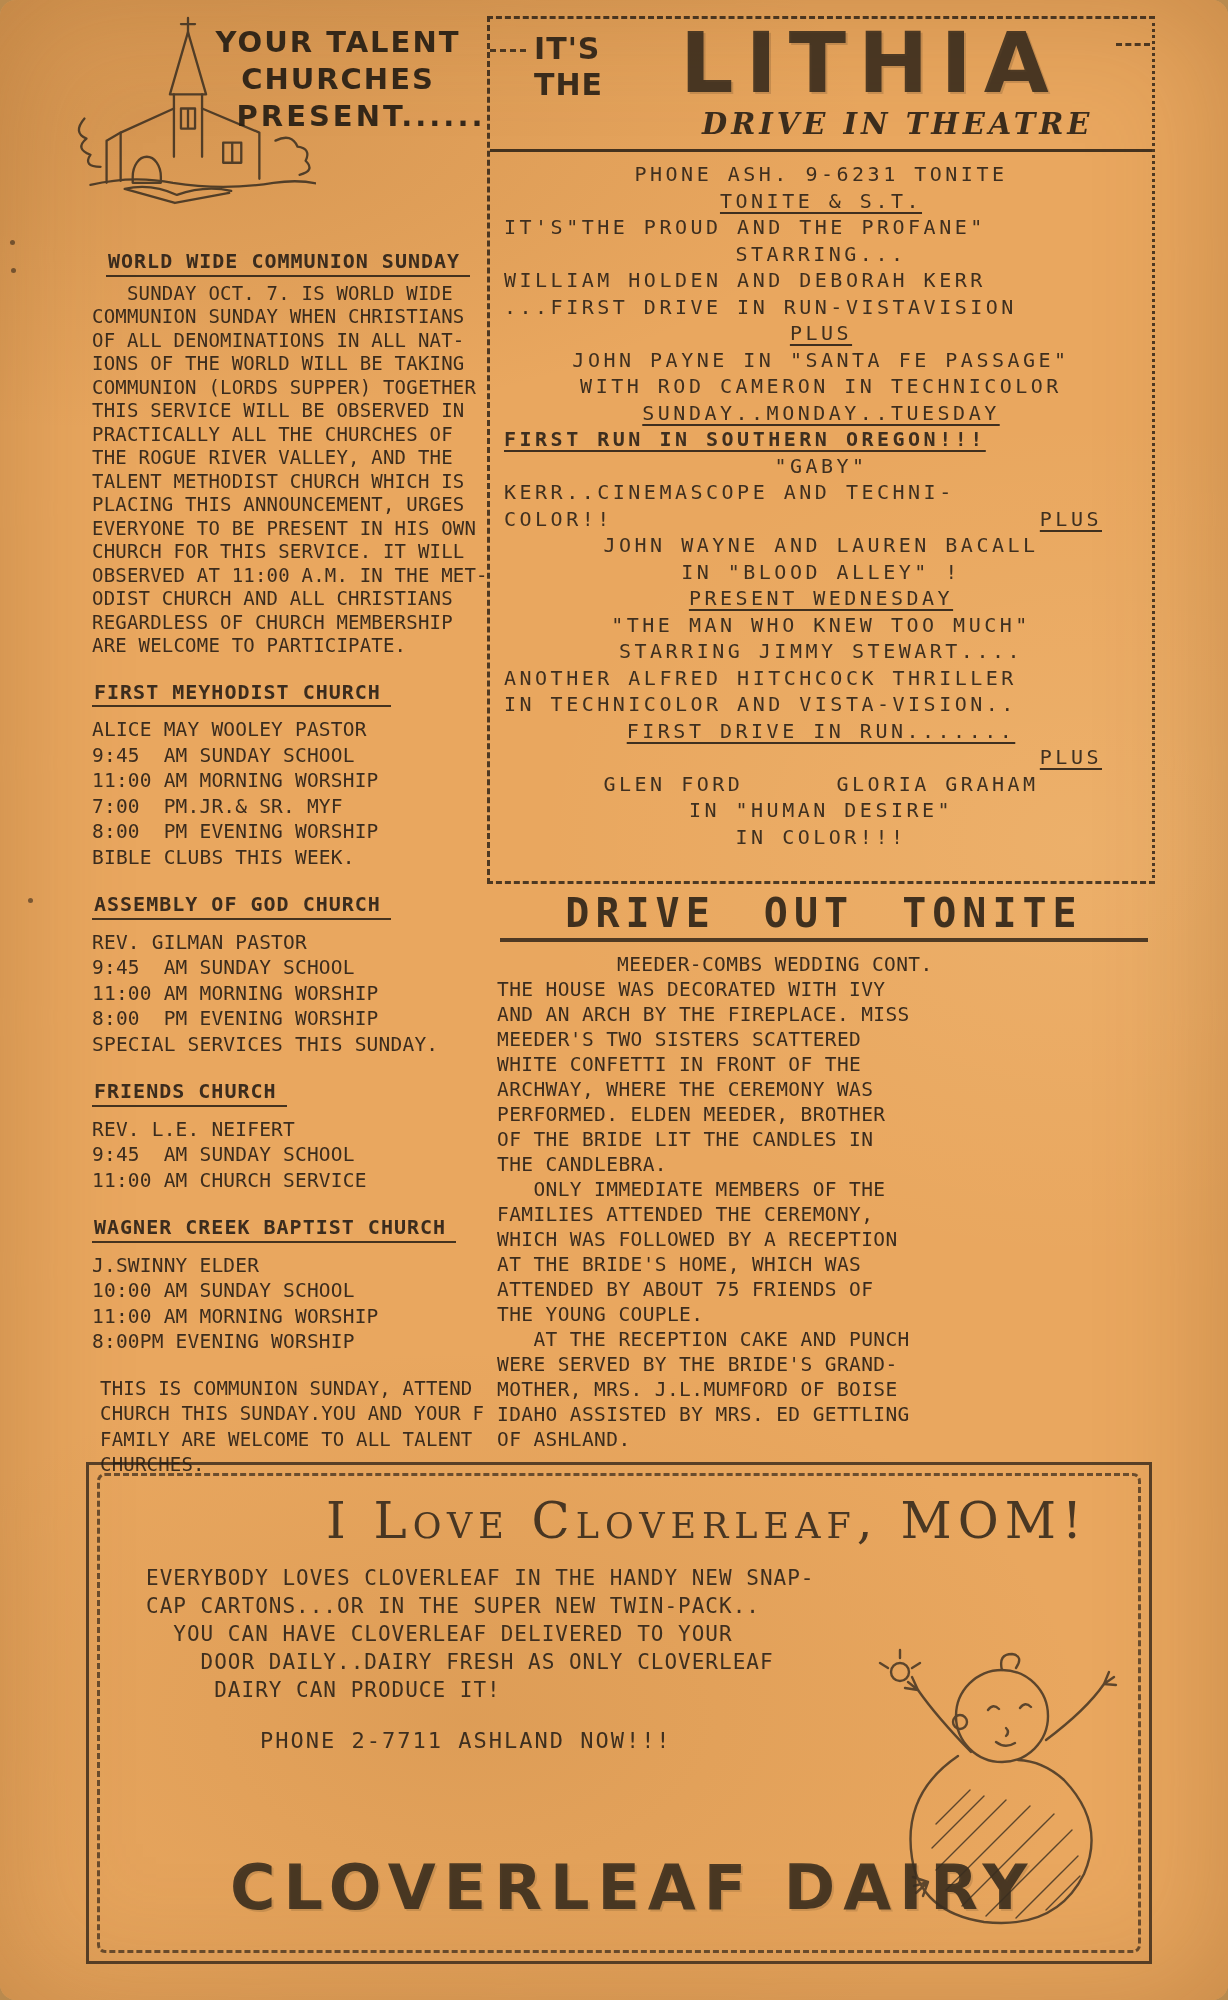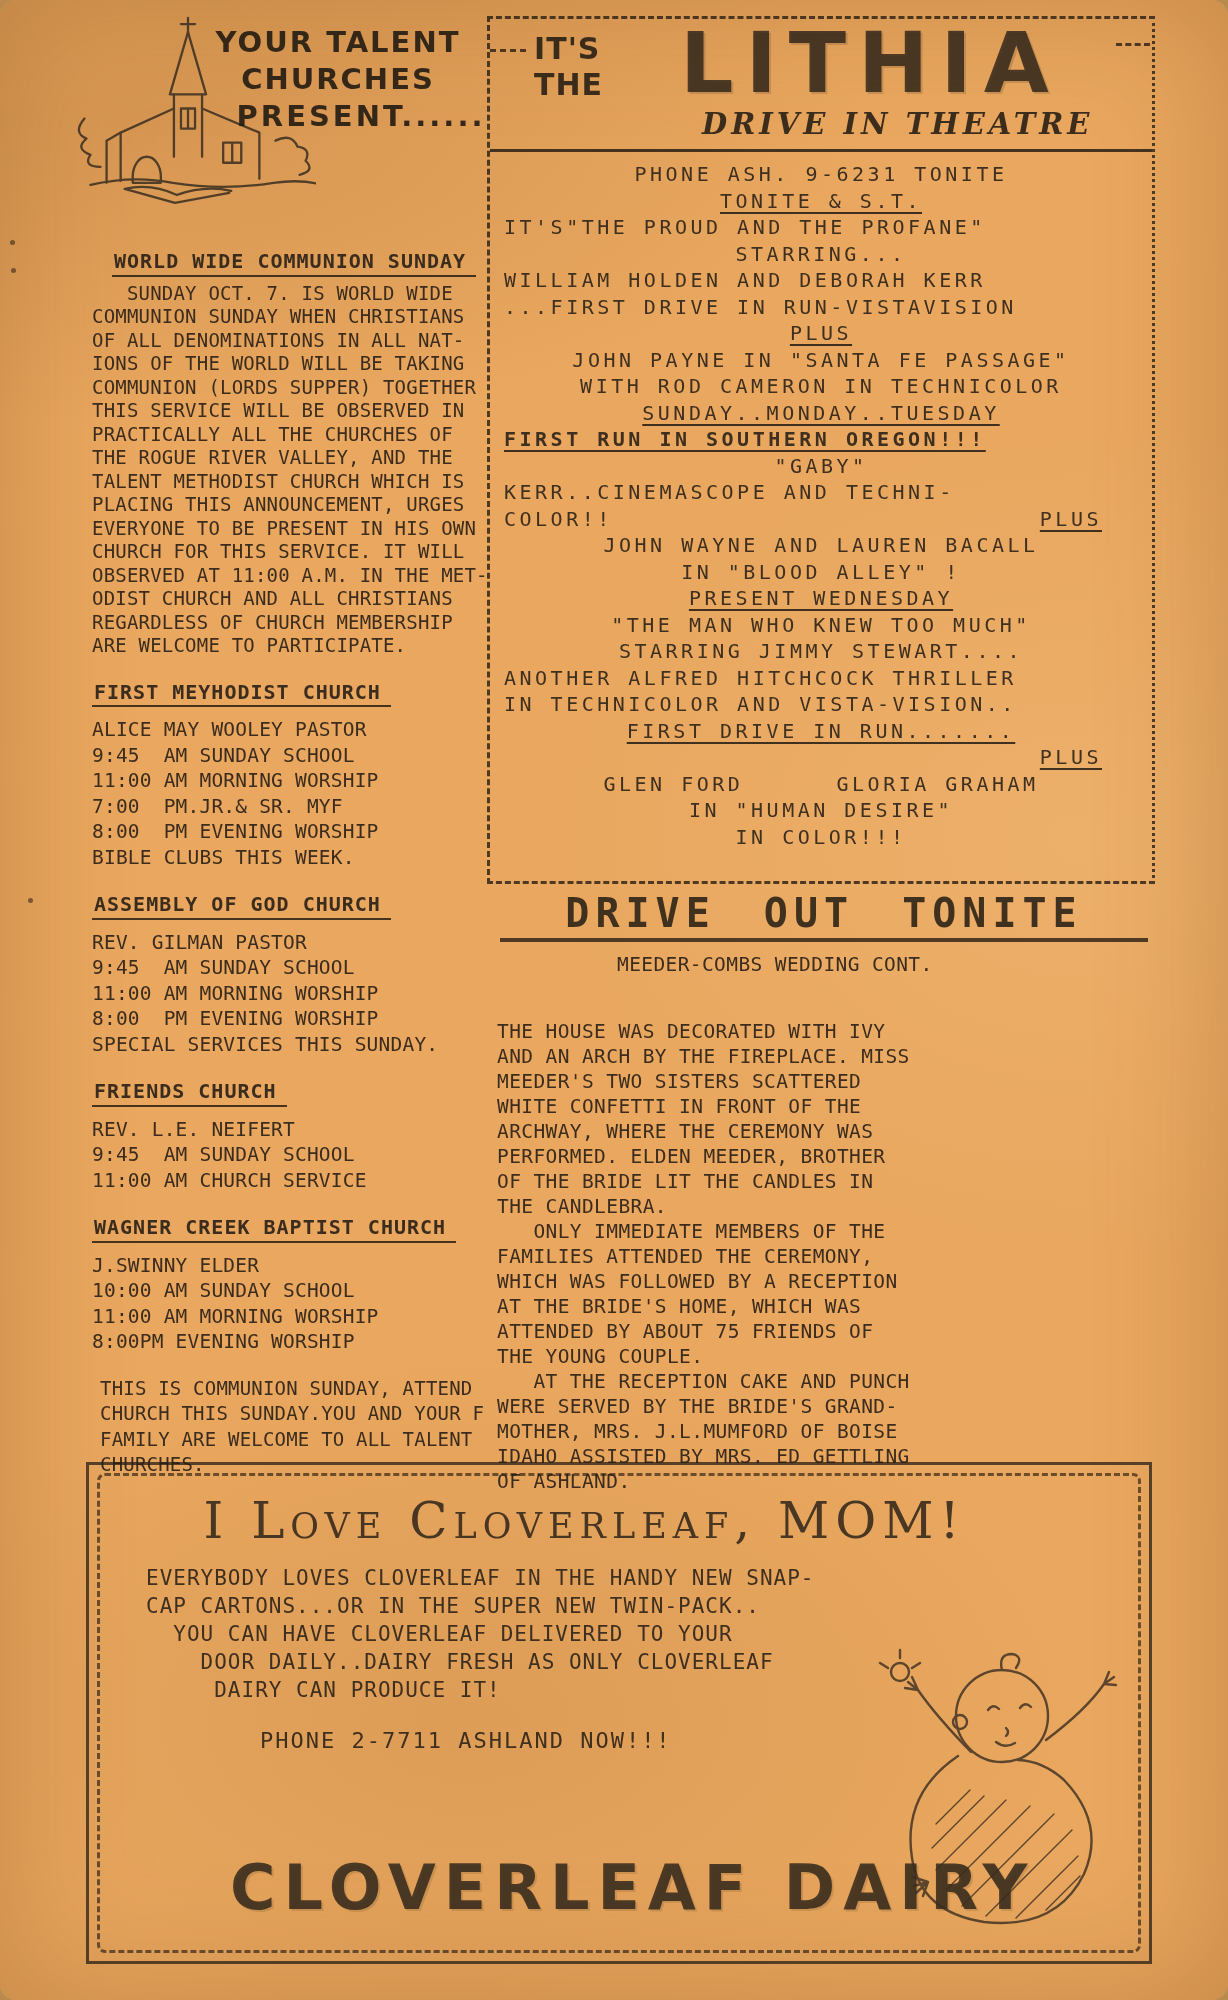--- a/index.html
+++ b/index.html
@@ -8,34 +8,34 @@
     font-family:"DejaVu Sans Mono",monospace;color:#362b20;
     background:
       radial-gradient(1200px 520px at 12% 6%, rgba(140,85,30,.20), transparent 60%),
       radial-gradient(900px 700px at 88% 42%, rgba(255,222,165,.16), transparent 60%),
       radial-gradient(1000px 600px at 38% 86%, rgba(150,95,35,.14), transparent 62%),
       #e9a75f;
     box-shadow: inset 0 0 130px rgba(115,66,18,.30);
     border-radius: 16px;
   }
   .speck{position:absolute;width:5px;height:5px;border-radius:50%;background:rgba(40,30,20,.55);}
-  .pre{white-space:pre;margin-top:42px;}
+  .pre{white-space:pre;}
 
   
   .church-svg{position:absolute;left:60px;top:12px;width:256px;height:196px;}
   .mast-text{position:absolute;left:178px;top:24px;width:320px;text-align:center;
     font-family:"DejaVu Sans",sans-serif;font-weight:700;font-size:29px;line-height:37px;
     letter-spacing:2px;color:rgba(38,29,19,.92);}
   .mast-line2{padding-left:46px;letter-spacing:3px;}
 
   
   .left-col{position:absolute;left:92px;top:250px;width:400px;font-size:19px;line-height:23.5px;letter-spacing:.2px;color:rgba(44,34,24,.92);}
   .uhead{display:inline-block;font-size:20px;font-weight:700;letter-spacing:1px;margin:0;
     border-bottom:2.5px solid rgba(40,30,20,.85);padding:0 10px 1px 2px;}
-  .art .uhead{margin-left:20px;}
+  .art .uhead{margin-left:14px;}
   .body{margin-top:5px;}
   .church{margin-top:23px;}
   .clines{margin-top:10px;}
   .cline{font-size:19.5px;line-height:25.5px;white-space:pre;}
   .closing{margin-top:21px;line-height:25.5px;padding-left:8px;}
 
   
   .theatre{position:absolute;left:487px;top:16px;width:668px;height:868px;box-sizing:border-box;
     border-top:3px dashed rgba(40,30,20,.8);border-left:3px dashed rgba(40,30,20,.8);
     border-right:3px dotted rgba(40,30,20,.8);border-bottom:3px dashed rgba(40,30,20,.8);}
@@ -62,21 +62,21 @@
     color:rgba(40,31,21,.88);border-bottom:4px solid rgba(40,30,20,.8);padding-bottom:2px;}
 
   
   .wedding{position:absolute;left:497px;top:952px;width:440px;font-size:19.5px;line-height:25px;letter-spacing:.4px;color:rgba(44,34,24,.92);}
   .wed-title{margin:0;padding-left:120px;font-size:19.5px;font-weight:400;}
 
   
   .ad{position:absolute;left:86px;top:1462px;width:1066px;height:502px;box-sizing:border-box;
     border:3px solid rgba(40,30,20,.75);}
   .ad-inner{position:absolute;inset:8px;border:3px dashed rgba(40,30,20,.65);border-radius:8px;}
-  .ad-head{margin-top:16px;text-align:center;padding-right:69px;font-family:"DejaVu Serif",serif;
+  .ad-head{margin-top:16px;text-align:right;padding-right:50px;font-family:"DejaVu Serif",serif;
     font-variant:small-caps;font-size:50px;letter-spacing:6px;color:rgba(45,35,25,.85);}
   .ad-body{margin:14px 0 0 46px;font-size:21px;line-height:28px;letter-spacing:1px;color:rgba(44,34,24,.9);}
   .ad-phone{margin:24px 0 0 160px;font-size:22px;letter-spacing:2px;color:rgba(44,34,24,.9);}
   .ad-brand{position:absolute;left:130px;bottom:26px;font-family:"DejaVu Sans",sans-serif;font-weight:700;
     font-size:62px;letter-spacing:8px;color:rgba(40,32,22,.8);text-shadow:2px 2px 0 rgba(60,45,25,.15);}
   .baby-svg{position:absolute;right:12px;top:168px;width:320px;height:310px;}
 </style>
 </head>
 <body>
 

